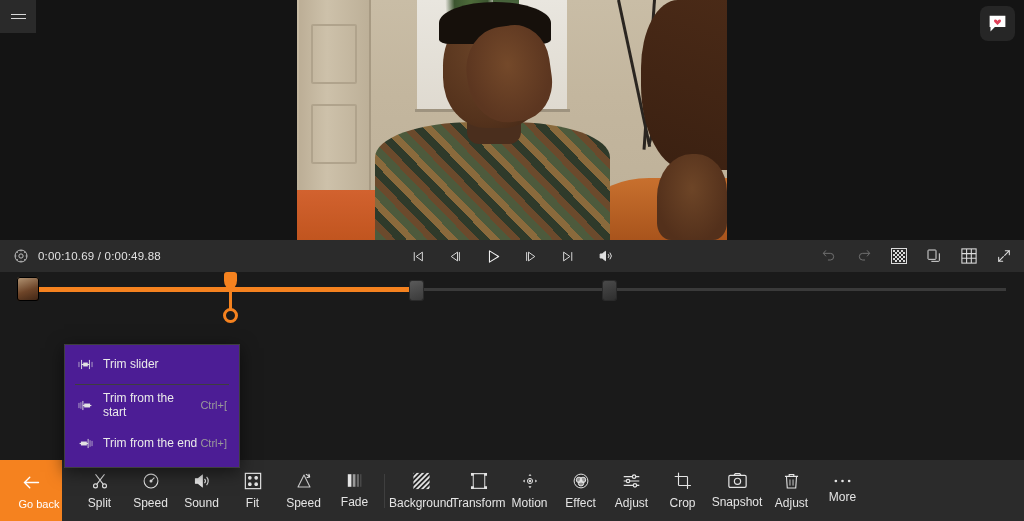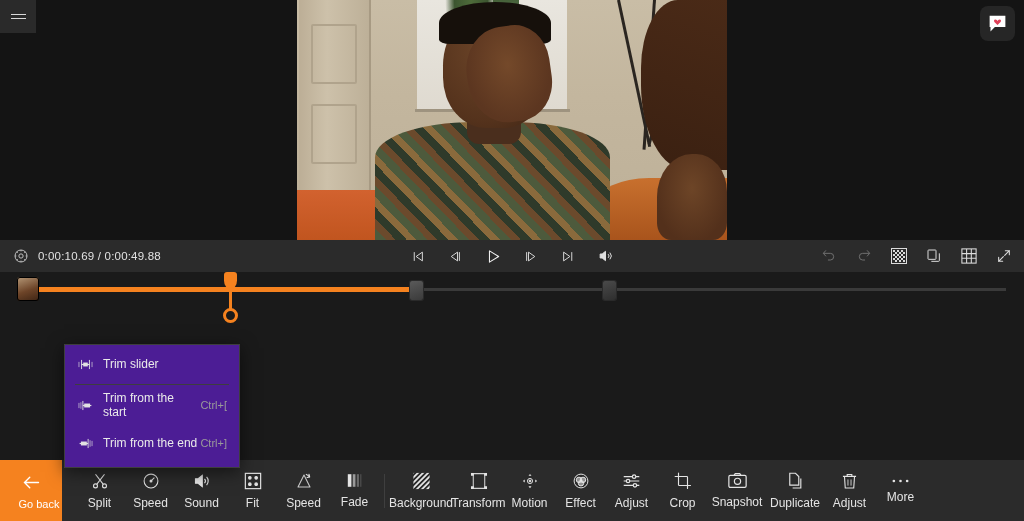--- a/index.html
+++ b/index.html
@@ -651,29 +651,20 @@
         <span>
           <svg width="19" height="17" viewBox="0 0 22 19" fill="none" stroke="#e4e4e4" stroke-width="1.4">
             <rect x="1" y="3.5" width="20" height="14" rx="1.6"></rect>
             <circle cx="11" cy="10.5" r="3.6"></circle>
             <path d="M7 3.5l1.4-2h5.2l1.4 2"></path>
           </svg>
         </span>
         <span class="t-label">Snapshot</span>
       </div>
 
-      <div class="tool" style="width:58px;">
-        <span>
-          <svg width="17" height="18" viewBox="0 0 20 22" fill="none" stroke="#e4e4e4" stroke-width="1.4">
-            <path d="M3 1.5h7l4 4V16H3z"></path>
-              <path d="M6.5 19.5h10V8"></path>
-          </svg>
-        </span>
-        <span class="t-label">Duplicate</span>
-      </div>
 
       <div class="tool">
         <span>
           <svg width="17" height="18" viewBox="0 0 22 22" fill="none" stroke="#e4e4e4" stroke-width="1.4">
             <path d="M2.5 5h17M8 5V2.5h6V5"></path>
               <path d="M4.5 5l1 15h11l1-15"></path>
             <path d="M9 9v8M13 9v8" stroke-width="1.1"></path>
           </svg>
         </span>
         <span class="t-label">Adjust</span>

